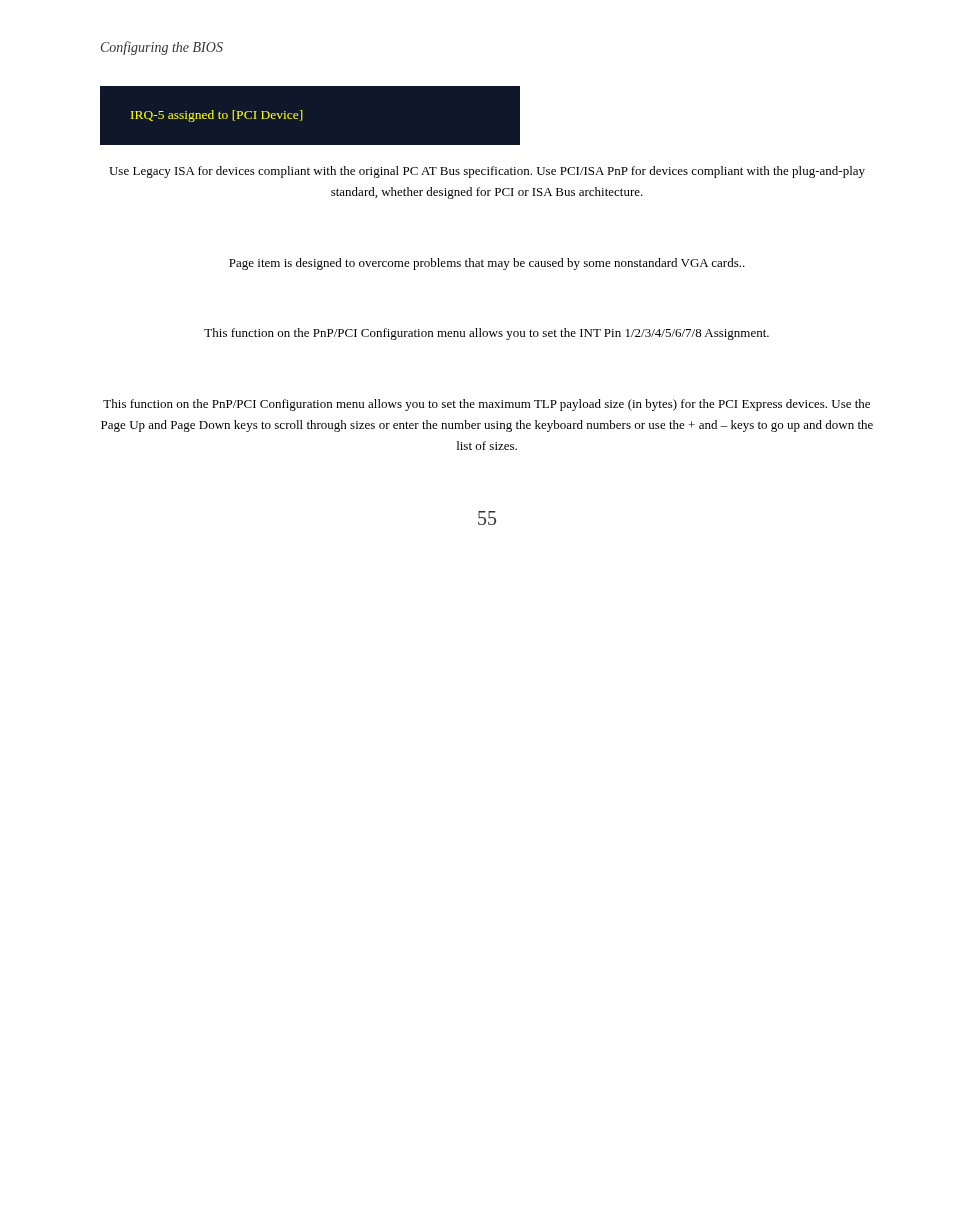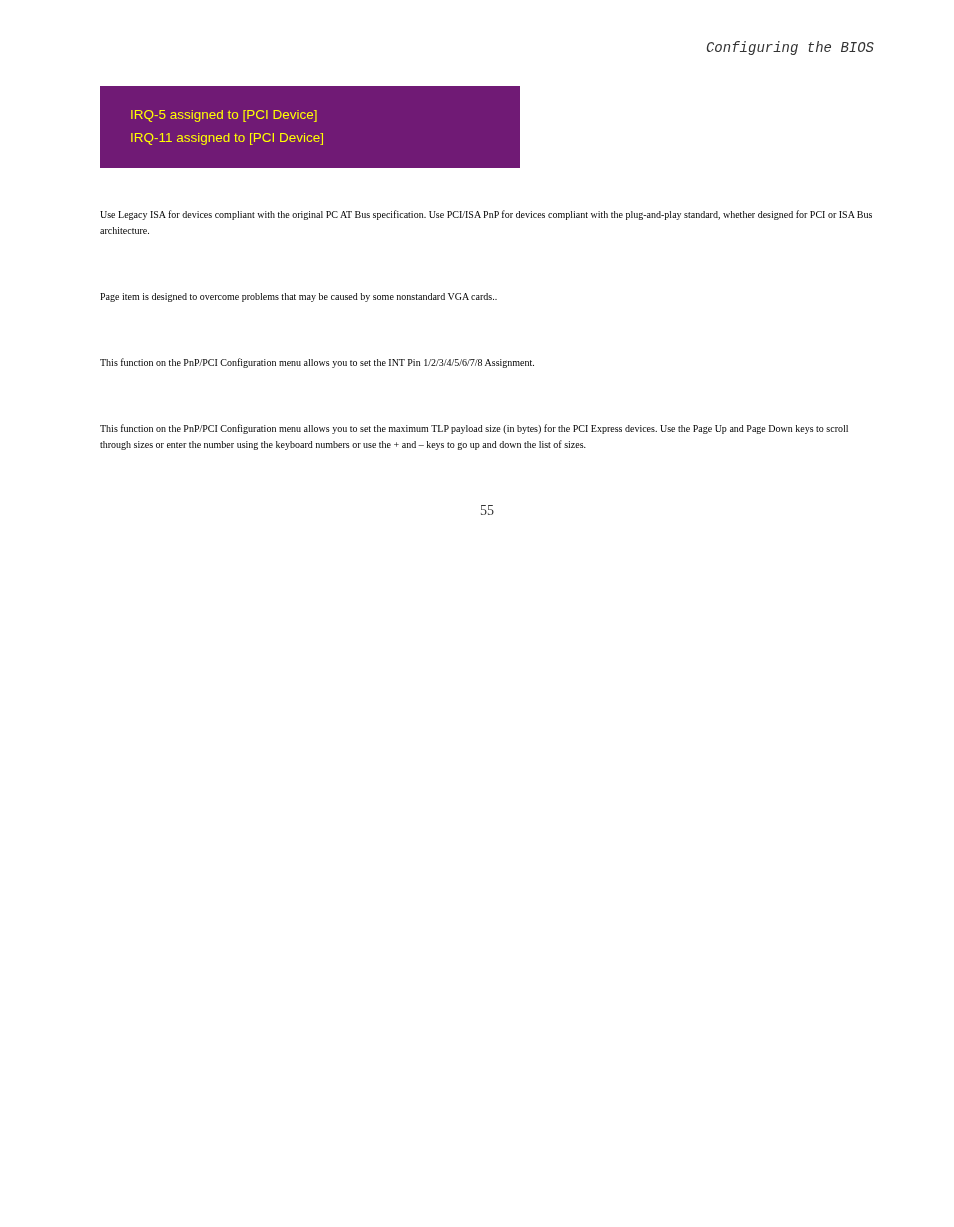--- a/index.html
+++ b/index.html
@@ -13,91 +13,87 @@
       min-height: 1227px;
       background: #ffffff;
       font-family: Georgia, 'Times New Roman', serif;
       font-size: 15px;
       color: #000000;
       padding: 40px 80px 60px 100px;
     }
 
     .header-area {
       display: flex;
-      justify-content: flex-end;
       margin-bottom: 30px;
-      font-family: Liberation Mono, monospace;
     }
 
     .header-title {
       font-size: 14px;
       color: #333;
       font-style: italic;
     }
 
     .bios-screen {
-      background: #701a75;
+      background: #0f172a;
       color: #ffff00;
-      font-family: Liberation Sans, sans-serif;
+      font-family: Liberation Serif, serif;
       font-size: 13.5px;
       padding: 18px 30px;
-      margin-bottom: 39px;
+      margin-bottom: 16px;
       display: inline-block;
       min-width: 420px;
       line-height: 1.7;
     }
 
     .bios-screen .irq-line {
       display: block;
       color: #ffff00;
     }
 
     .bios-screen .pci-device {
       color: #ffff00;
     }
 
     .section-text {
-      font-size: 10px;
+      font-size: 13px;
       line-height: 1.6;
       margin-bottom: 30px;
       color: #000;
+      text-align: center;
     }
 
     .section-spacer {
       margin-bottom: 50px;
     }
 
     .bold-text {
       font-weight: normal;
     }
 
     .page-footer {
       text-align: center;
       margin-top: 40px;
-      font-size: 14px;
+      font-size: 20px;
       color: #333;
     }
   </style>
 </head>
 <body>
 
 
 
 
 <div class="header-area">
   <span class="header-title">Configuring the BIOS</span>
 </div>
 
 
 <div class="bios-screen">
   <span class="irq-line">
     <span>  IRQ-5  assigned to    </span><span class="pci-device">[PCI Device]</span>
-  </span>
-  <span class="irq-line">
-    <span>  IRQ-11 assigned to    </span><span class="pci-device">[PCI Device]</span>
   </span>
 </div>
 
 
 <div class="section-text section-spacer">
   <p>Use Legacy ISA for devices compliant with the original PC AT Bus specification. Use PCI/ISA PnP for devices compliant with the plug-and-play standard, whether designed for PCI or ISA Bus architecture.</p>
 </div>
 
 
 <div class="section-text section-spacer">

